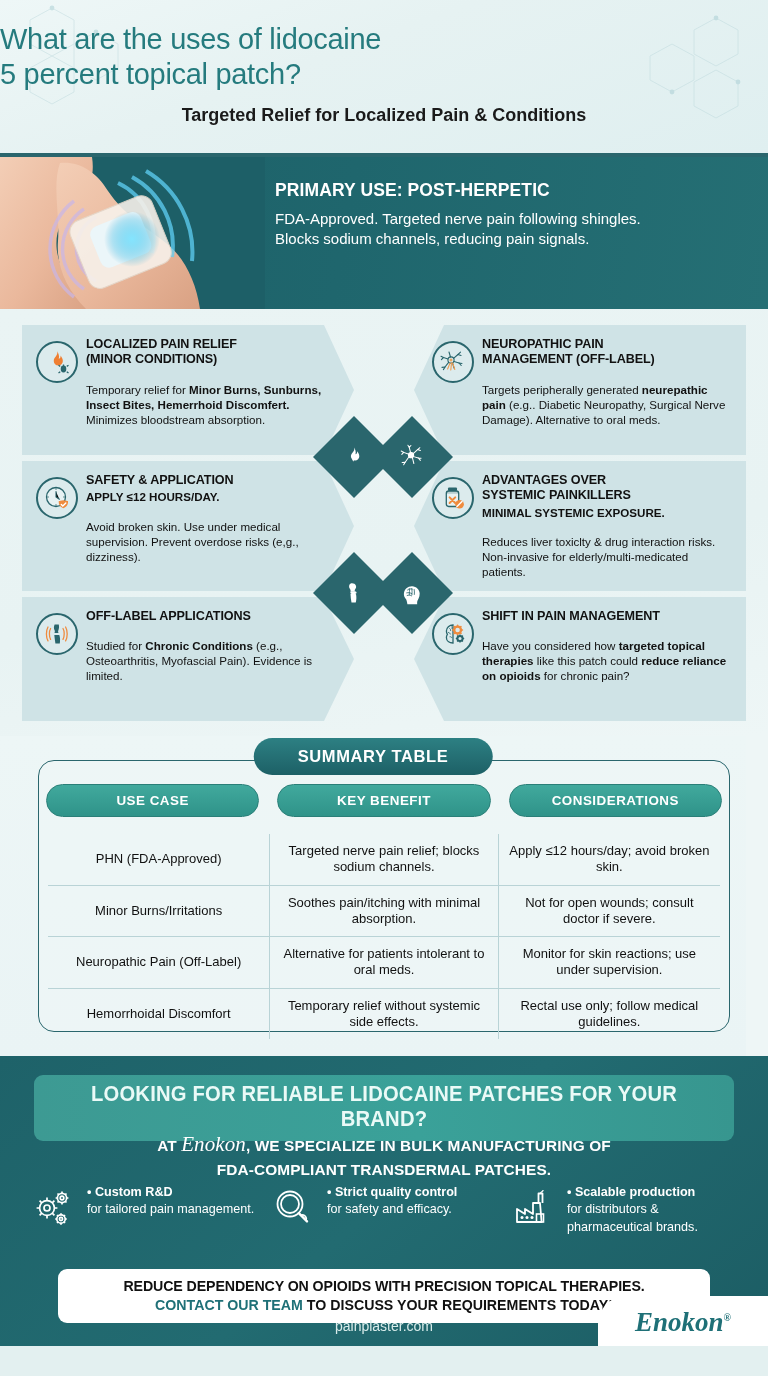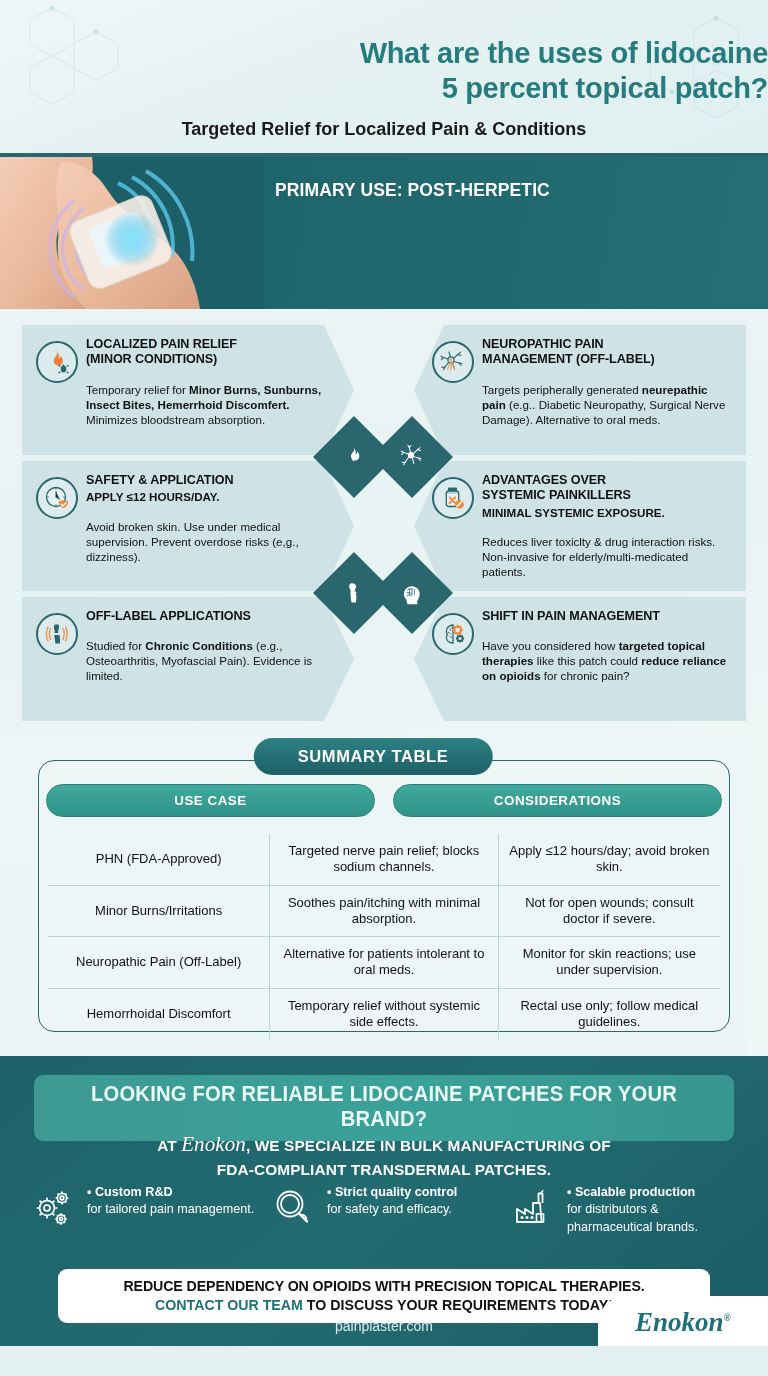--- a/index.html
+++ b/index.html
@@ -14,22 +14,22 @@
 
   
   .header {
     position:absolute; left:0; top:0; width:768px; height:157px;
     background:linear-gradient(160deg,#eef7f7 0%,#e6f2f2 40%,#dfeff0 100%);
     overflow:hidden;
   }
   .hexbg { position:absolute; inset:0; opacity:.45; }
   .title {
     position:relative; z-index:2;
-    text-align:right; padding-top:36px;
-    font-size:29px; font-weight:bold; line-height:1.22;
+    text-align:left; padding-top:22px;
+    font-size:29px; font-weight:normal; line-height:1.22;
     color:#257b7e; letter-spacing:-.3px;
   }
   .subtitle {
     position:relative; z-index:2;
     text-align:center; margin-top:12px;
     font-size:18px; font-weight:bold; color:#1a1a1a;
   }
 
   
   .hero {
@@ -269,20 +269,24 @@
           <rect x="76" y="50" width="88" height="72" rx="12" fill="#f7f1ea" opacity=".9" stroke="#e4d9cd"></rect>
           <rect x="94" y="62" width="54" height="44" rx="9" fill="#e9f6fb" opacity=".92"></rect>
         </g>
         <circle cx="132" cy="82" r="28" fill="url(#glow)"></circle>
       </svg>
     </div>
     <div class="hero-text">
       <div class="hero-h">
         <div>PRIMARY USE: POST-HERPETIC</div>
       </div>
+      <div class="hero-p">
+        <div>FDA-Approved. Targeted nerve pain following shingles.</div>
+        <div>Blocks sodium channels, reducing pain signals.</div>
+      </div>
     </div>
   </div>
 
   <div class="mid">
 
     <div class="card left r1">
       <div class="c-icon">
         <svg width="26" height="26" viewBox="0 0 24 24">
           <path d="M12 2c1.5 4-3 5-3 9a4.2 4.2 0 0 0 8.4 0c0-2.2-1.2-3.6-2.1-5 .2 2-.8 3-1.7 3 .9-2.6-.5-5.6-1.6-7z" fill="#ef7f33"></path>
           <g fill="#2a666d">
@@ -436,20 +440,21 @@
       </div>
     </div>
   </div>
 
   <div class="summary">
     <div class="sum-box"></div>
     <div class="sum-badge">SUMMARY TABLE</div>
 
     <div class="col-heads">
       <div class="col-head">USE CASE</div>
+      <div class="col-head">KEY BENEFIT</div>
       <div class="col-head">CONSIDERATIONS</div>
     </div>
 
     <table class="sum">
       <tbody>
         <tr>
           <td>PHN (FDA-Approved)</td>
           <td>Targeted nerve pain relief; blocks sodium channels.</td>
           <td>Apply ≤12 hours/day; avoid broken skin.</td>
         </tr>

